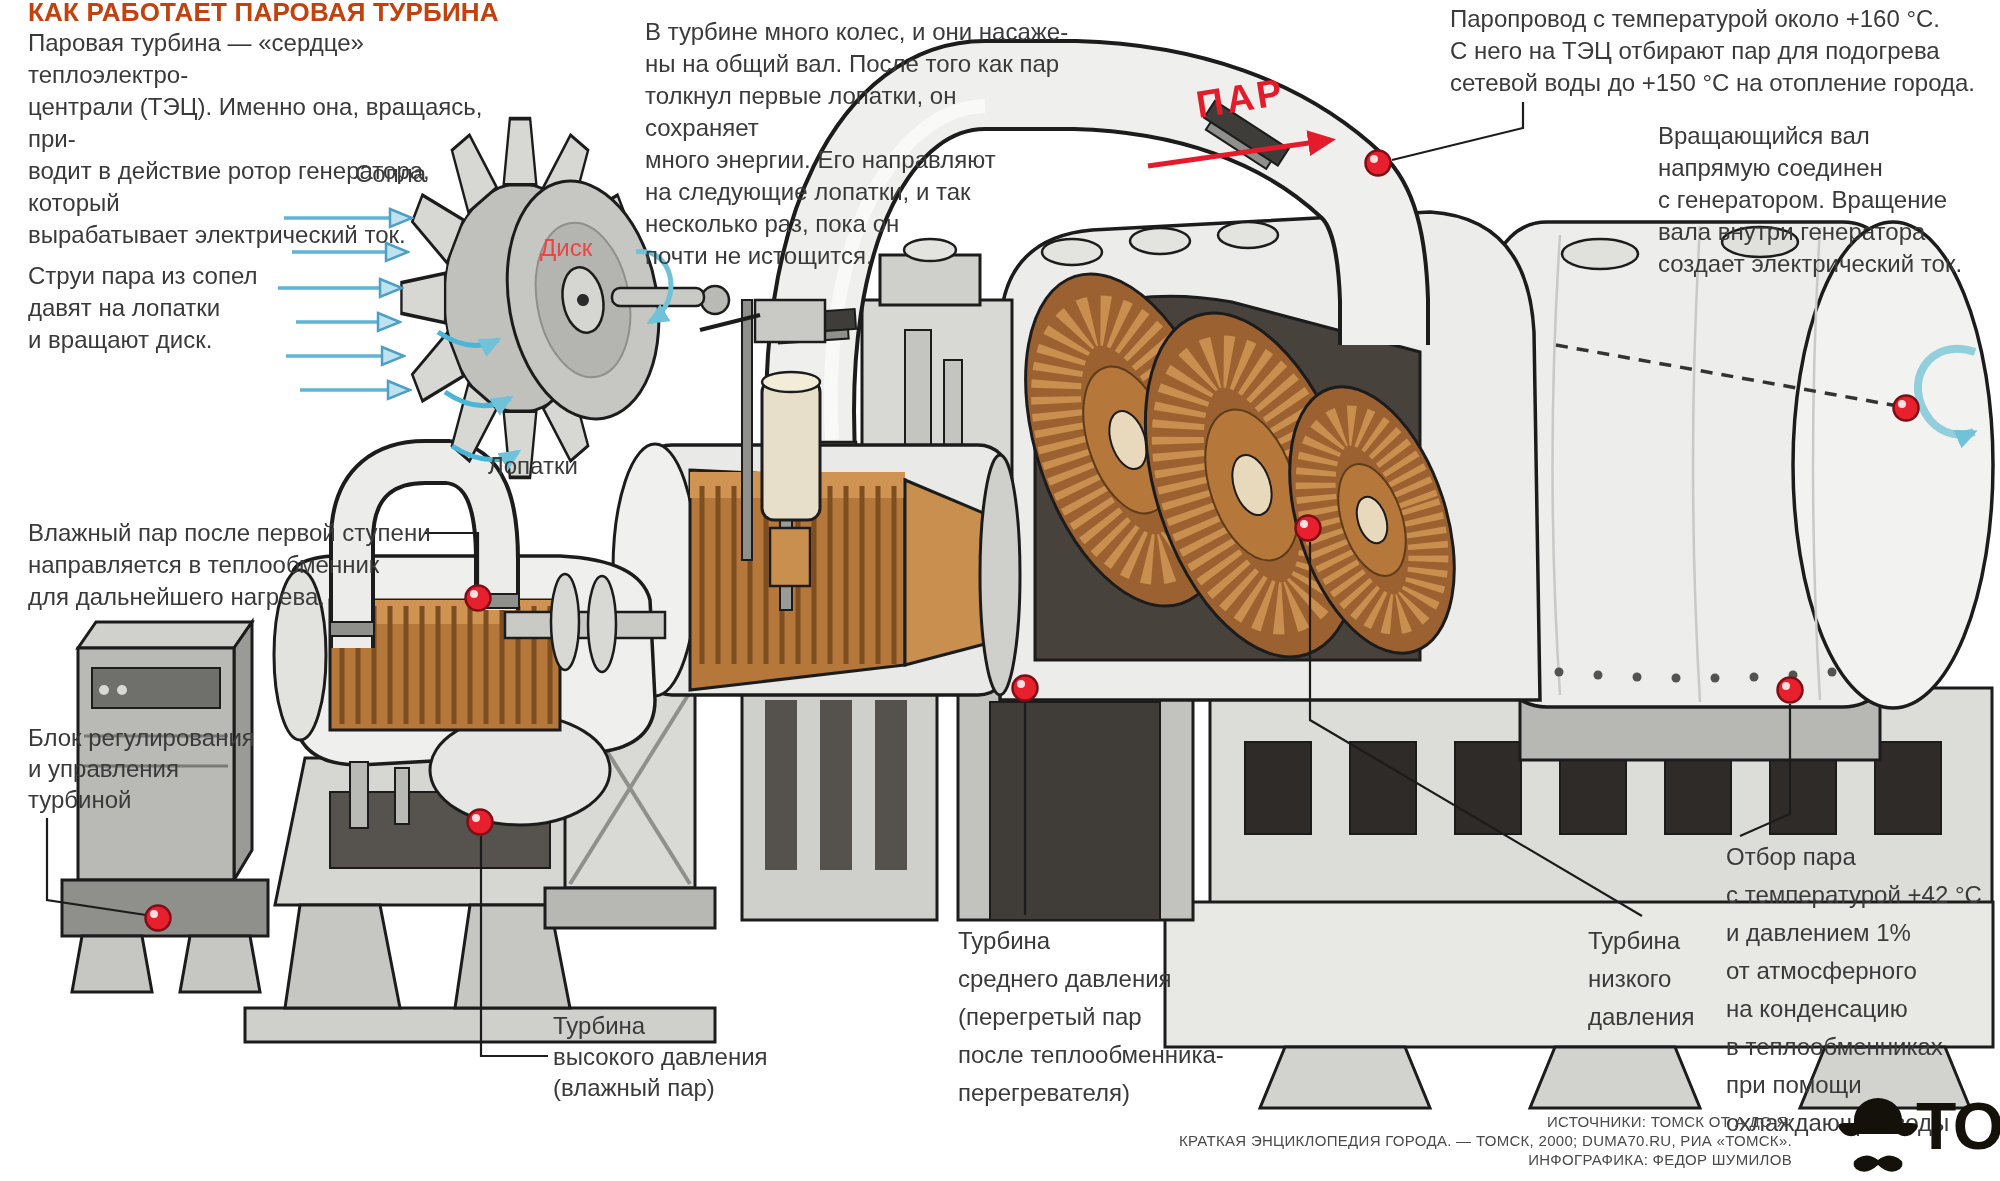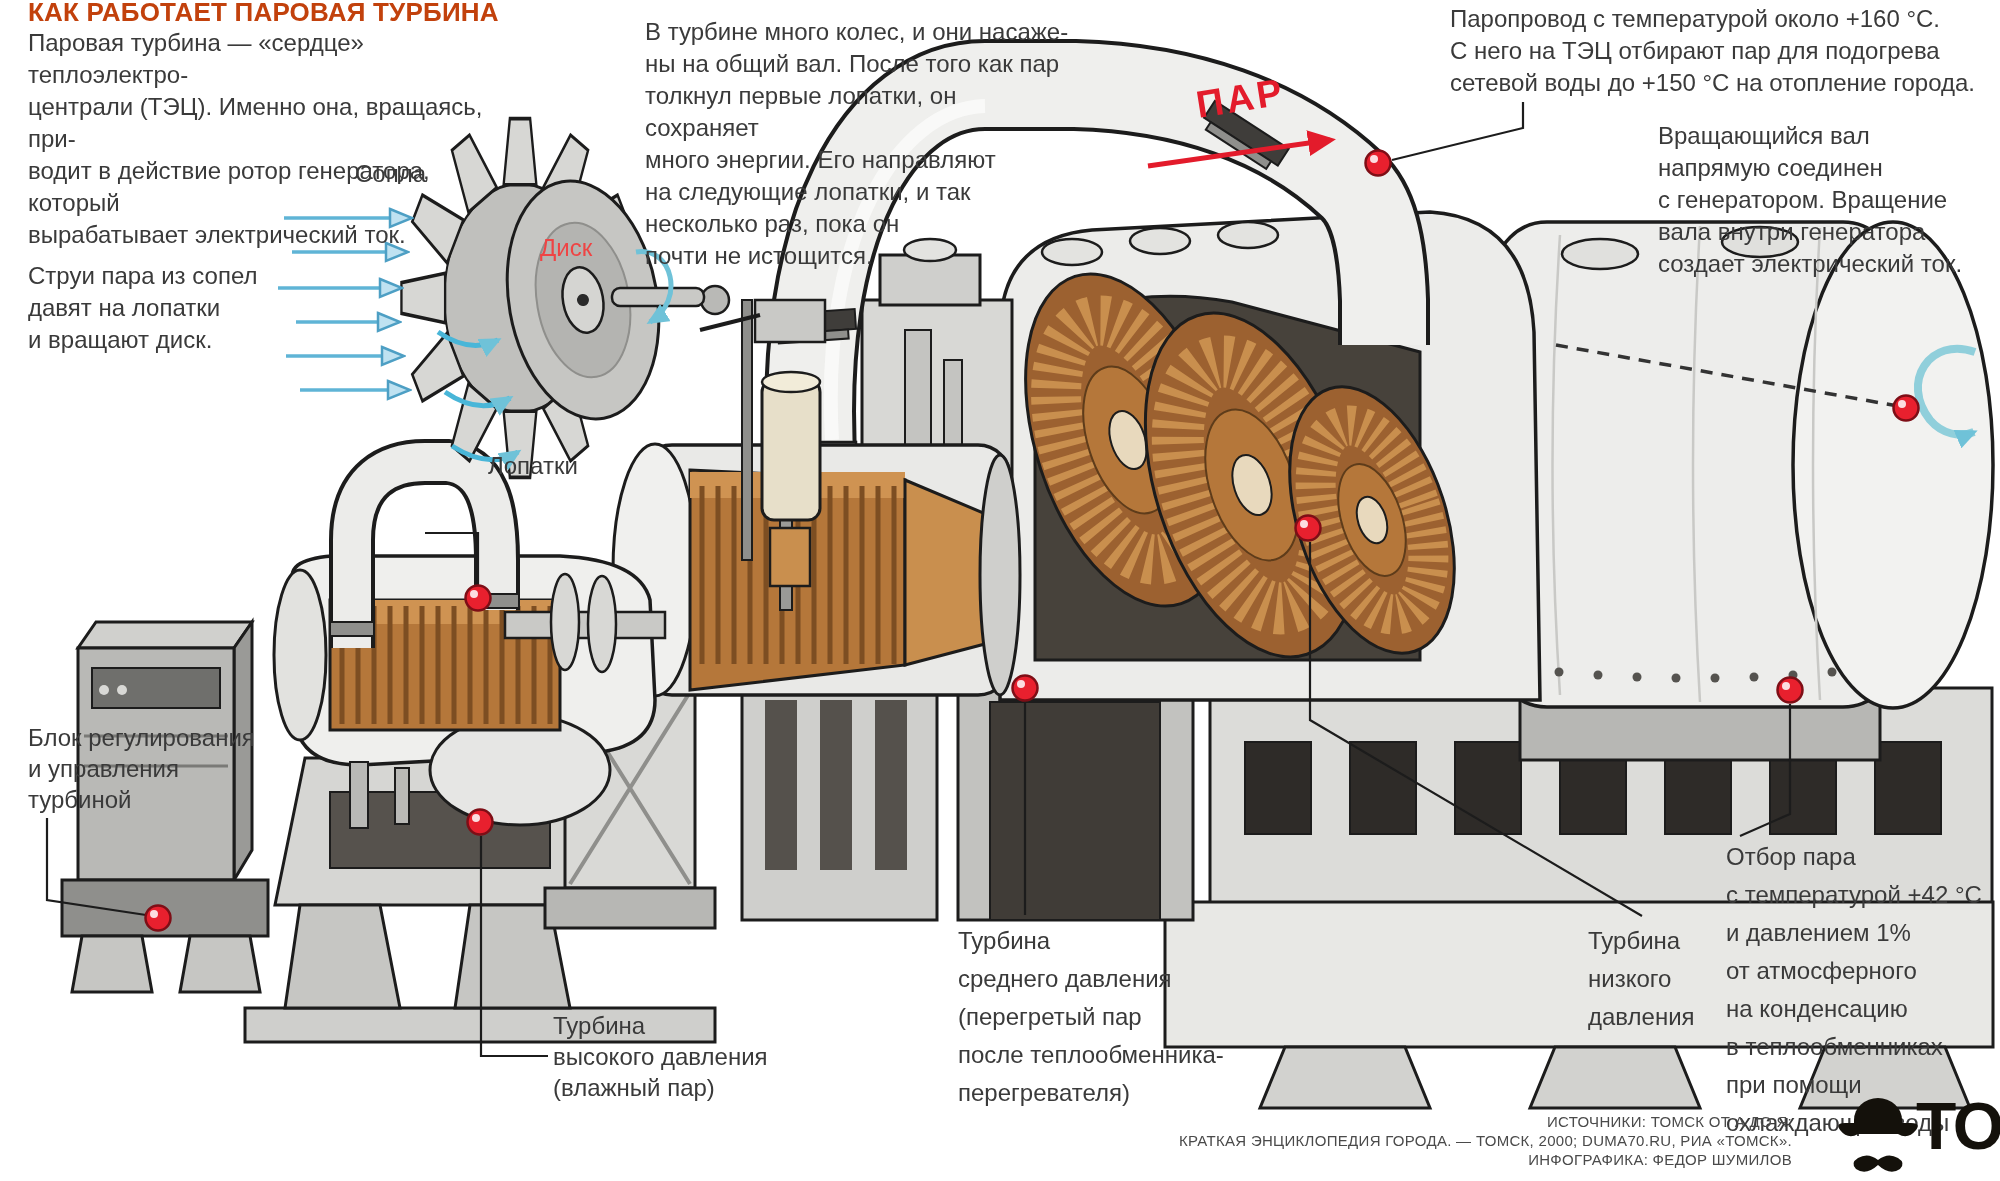--- a/index.html
+++ b/index.html
@@ -324,20 +324,23 @@
 <div class="t" style="left:355px;top:158px;">Сопла</div>
 
 <div class="t white" style="left:540px;top:232px;">Диск</div>
 
 <div class="t" style="left:488px;top:450px;">Лопатки</div>
 
 <div class="t" style="left:28px;top:260px;width:330px;">Струи пара из сопел
 давят на лопатки
 и вращают диск.</div>
 
+<div class="t" style="left:28px;top:517px;width:440px;">Влажный пар после первой ступени
+направляется в теплообменник
+для дальнейшего нагрева.</div>
 
 <div class="t lh31" style="left:28px;top:722px;width:300px;">Блок регулирования
 и управления
 турбиной</div>
 
 <div class="t lh31" style="left:553px;top:1010px;width:320px;">Турбина
 высокого давления
 (влажный пар)</div>
 
 <div class="t lh30" style="left:958px;top:922px;width:340px;">Турбина

